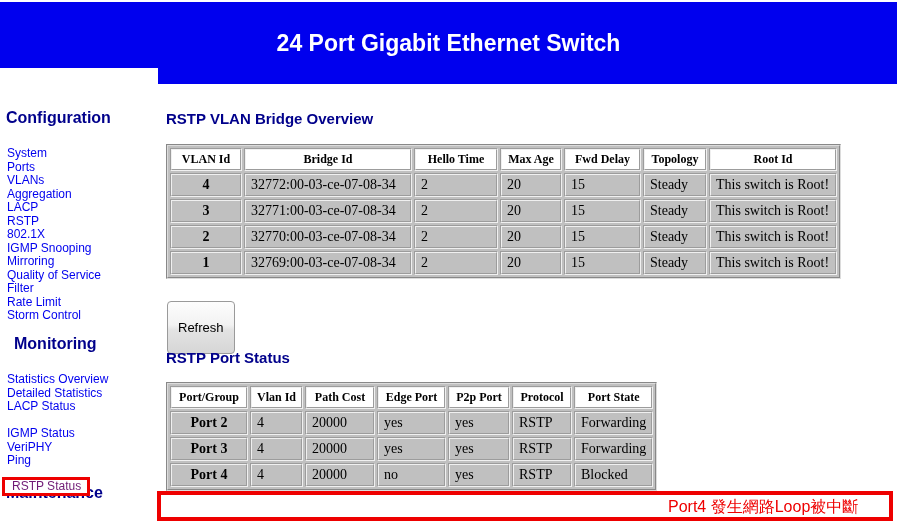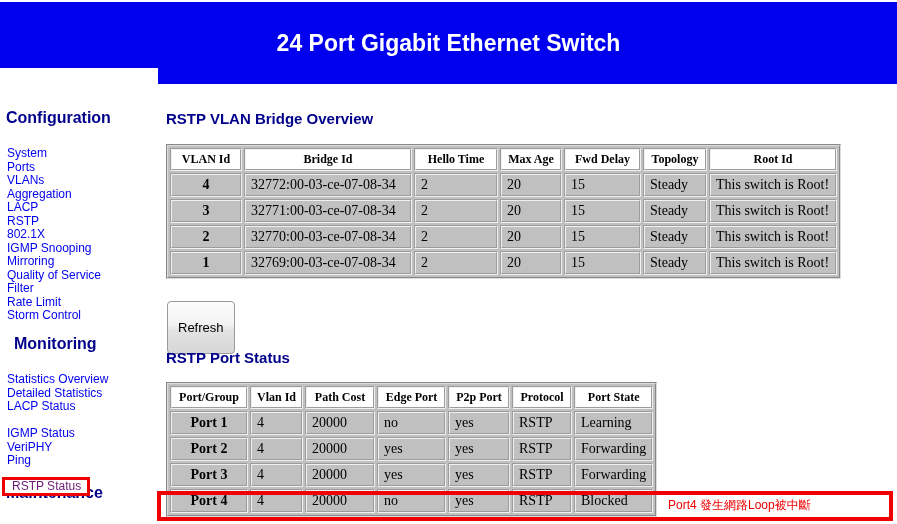--- a/index.html
+++ b/index.html
@@ -194,21 +194,21 @@
     border: 4px solid #ee0000;
     box-sizing: border-box;
     z-index: 5;
     pointer-events: none;
   }
   #port4-annotation {
     position: absolute;
     left: 668px;
     top: 497px;
     color: #ee0000;
-    font-size: 12px;
+    font-size: 16px;
     font-family: "Liberation Sans", sans-serif;
     white-space: nowrap;
     z-index: 6;
   }
 </style>
 </head>
 <body>
 
 <div id="header-banner">
   <div id="header-title">24 Port Gigabit Ethernet Switch</div>
@@ -340,29 +340,20 @@
           <th>Vlan Id</th>
           <th>Path Cost</th>
           <th>Edge Port</th>
           <th>P2p Port</th>
           <th>Protocol</th>
           <th>Port State</th>
         </tr>
       </thead>
       <tbody>
         <tr>
-          <td class="cell-key">Port 1</td>
-          <td>4</td>
-          <td>20000</td>
-          <td>no</td>
-          <td>yes</td>
-          <td>RSTP</td>
-          <td>Learning</td>
-        </tr>
-        <tr>
           <td class="cell-key">Port 2</td>
           <td>4</td>
           <td>20000</td>
           <td>yes</td>
           <td>yes</td>
           <td>RSTP</td>
           <td>Forwarding</td>
         </tr>
         <tr>
           <td class="cell-key">Port 3</td>

